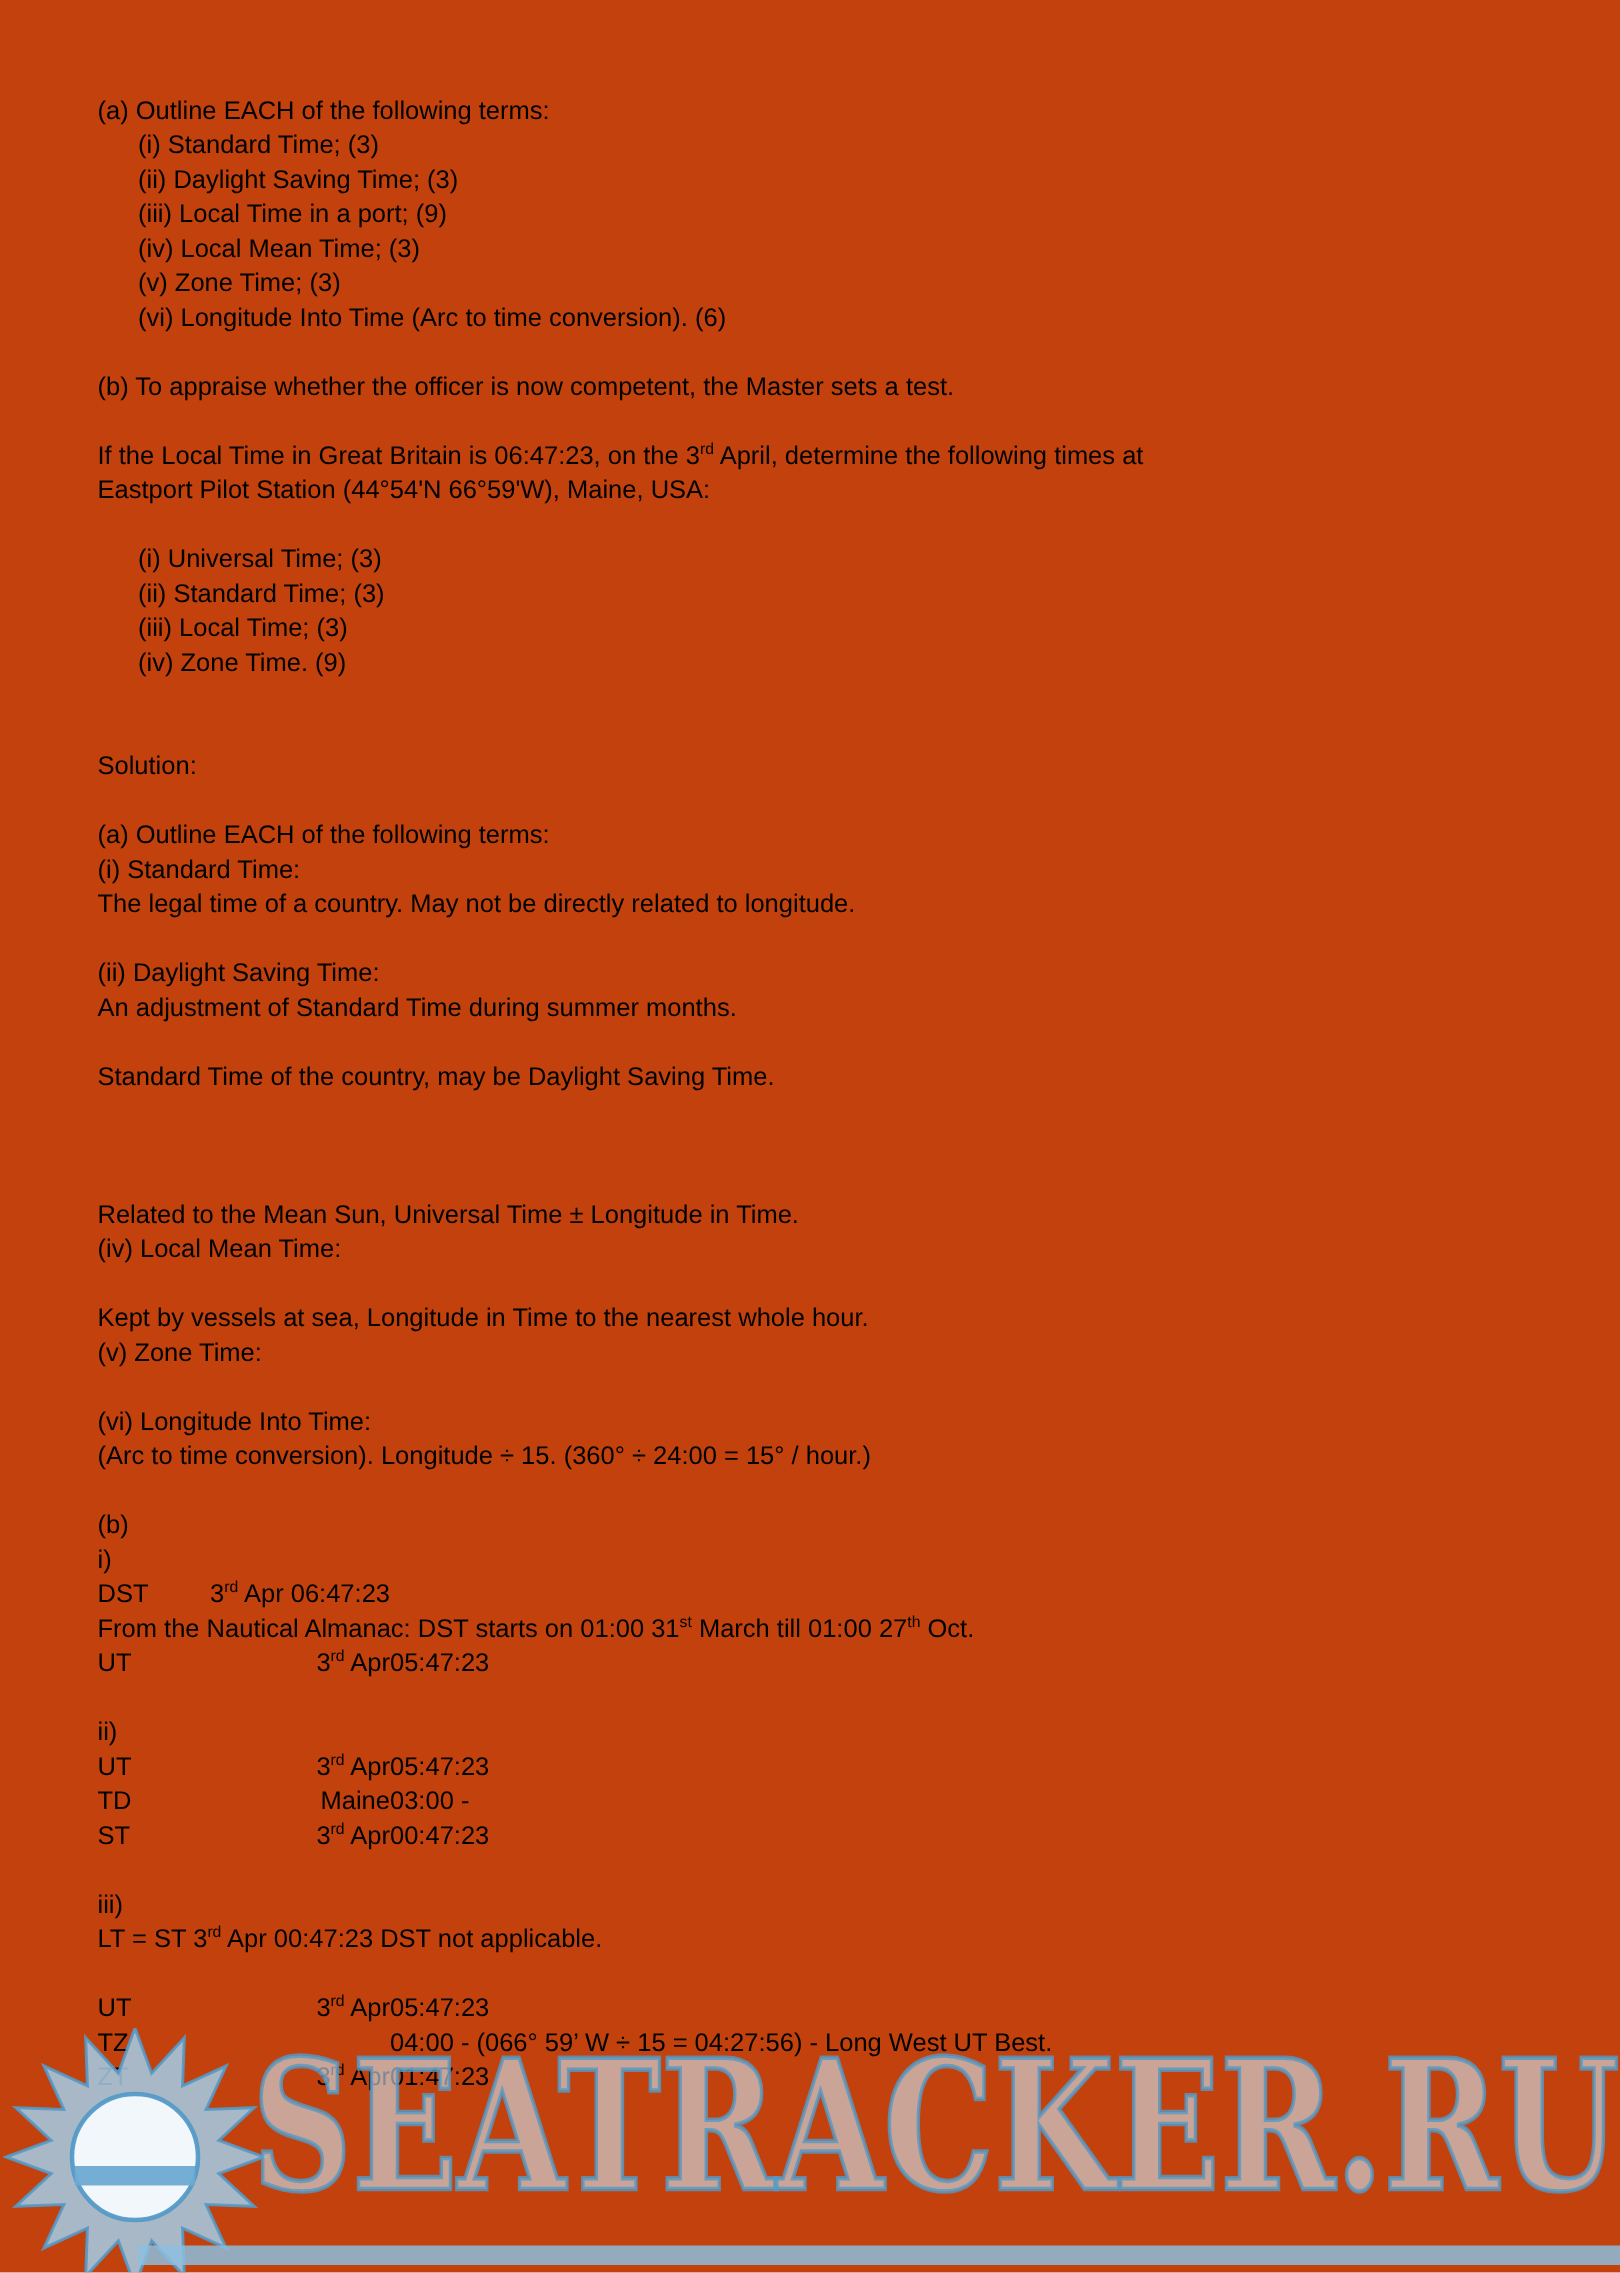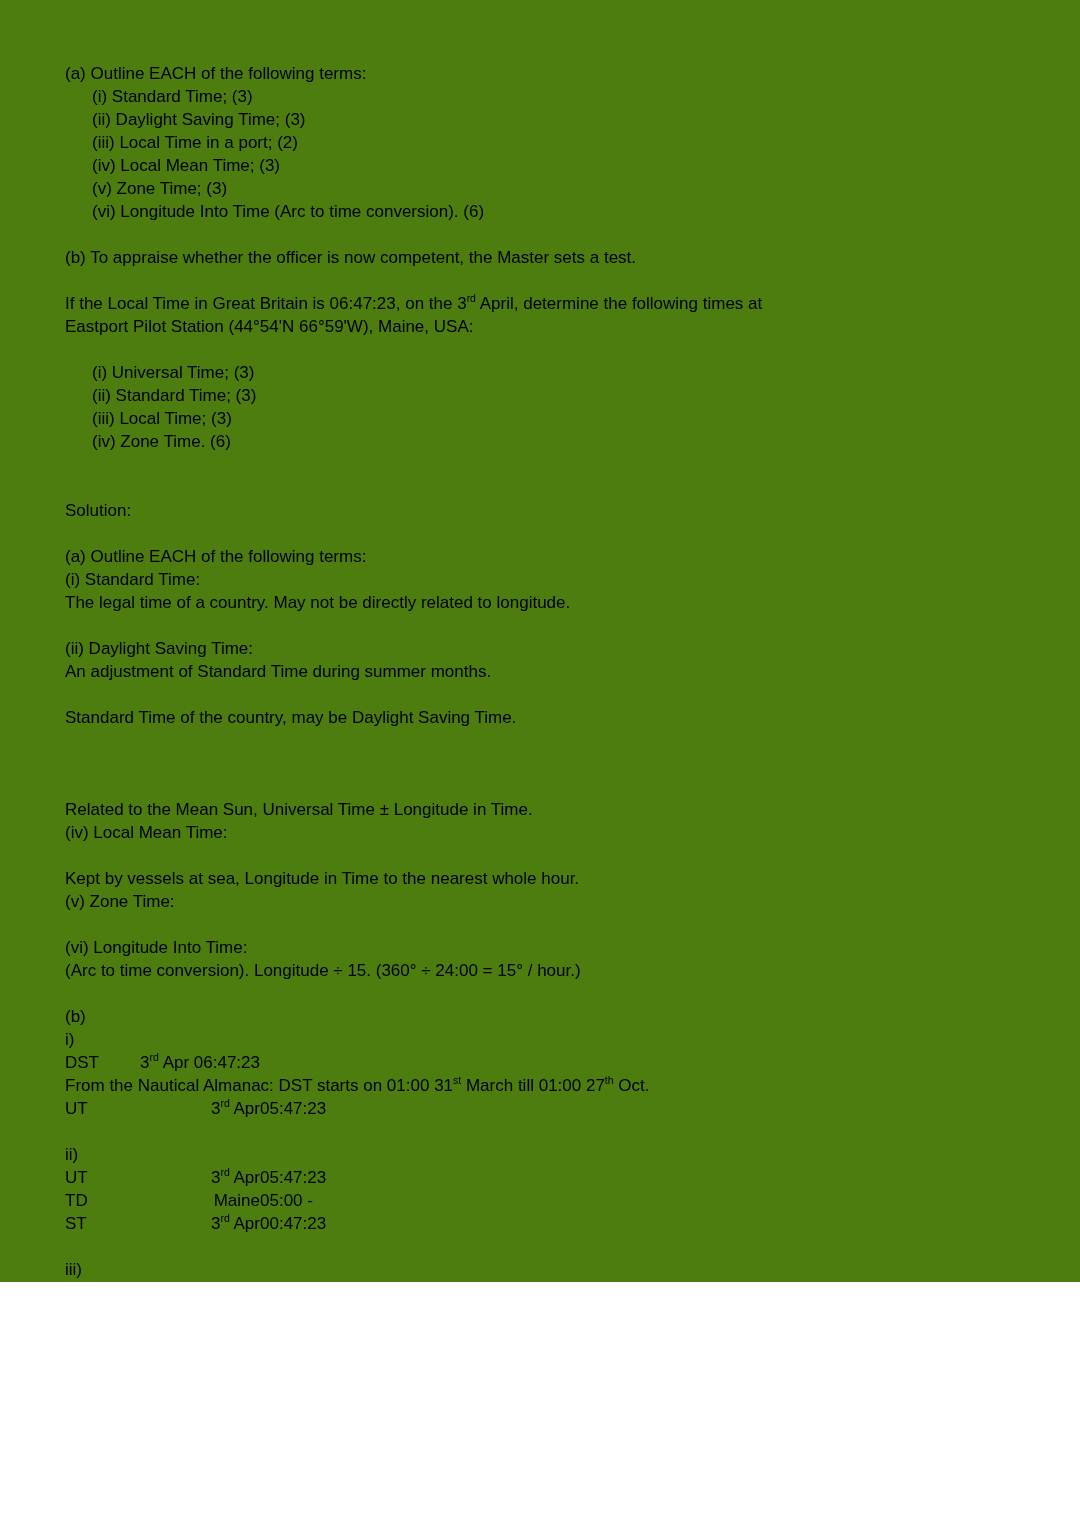--- a/index.html
+++ b/index.html
@@ -1,20 +1,20 @@
 <!DOCTYPE html>
 <html><head>
 <meta charset="utf-8">
 <style>
   html,body{margin:0;padding:0;background:#fff;}
   .page{
     position:relative;
     width:1080px;
-    height:1282px;
-    background:#4d7c0f;
+    height:1515px;
+    background:#c2410c;
     overflow:hidden;
     font-family:"Liberation Sans","DejaVu Sans",sans-serif;
     color:#000;
   }
   .content{
     position:absolute;
     left:65px;
     top:62px;
     right:18px;
     z-index:1;
@@ -67,35 +67,35 @@
 </style>
 </head>
 <body>
 
 <div class="page">
   <div class="content">
 
     <div class="line">(a) Outline EACH of the following terms:</div>
     <div class="line indent">(i) Standard Time; (3)</div>
     <div class="line indent">(ii) Daylight Saving Time; (3)</div>
-    <div class="line indent">(iii) Local Time in a port; (2)</div>
+    <div class="line indent">(iii) Local Time in a port; (9)</div>
     <div class="line indent">(iv) Local Mean Time; (3)</div>
     <div class="line indent">(v) Zone Time; (3)</div>
     <div class="line indent">(vi) Longitude Into Time (Arc to time conversion). (6)</div>
     <div class="gap"></div>
 
     <div class="line">(b) To appraise whether the officer is now competent, the Master sets a test.</div>
     <div class="gap"></div>
     <div class="line">If the Local Time in Great Britain is 06:47:23, on the 3<sup>rd</sup> April, determine the following times at</div>
     <div class="line">Eastport Pilot Station (44°54'N 66°59'W), Maine, USA:</div>
     <div class="gap"></div>
     <div class="line indent">(i) Universal Time; (3)</div>
     <div class="line indent">(ii) Standard Time; (3)</div>
     <div class="line indent">(iii) Local Time; (3)</div>
-    <div class="line indent">(iv) Zone Time. (6)</div>
+    <div class="line indent">(iv) Zone Time. (9)</div>
     <div class="gap2"></div>
 
     <div class="line">Solution:</div>
     <div class="gap"></div>
     <div class="line">(a) Outline EACH of the following terms:</div>
 
     <div class="line">(i) Standard Time:</div>
     <div class="line">The legal time of a country. May not be directly related to longitude.</div>
     <div class="gap"></div>
 
@@ -128,21 +128,21 @@
     <div class="line">
       <span class="rc1">UT</span><span class="rc2">3<sup>rd</sup> Apr</span><span class="rc3">05:47:23</span>
     </div>
     <div class="gap"></div>
 
     <div class="line">ii)</div>
     <div class="line">
       <span class="rc1">UT</span><span class="rc2">3<sup>rd</sup> Apr</span><span class="rc3">05:47:23</span>
     </div>
     <div class="line">
-      <span class="rc1">TD</span><span class="rc2">Maine</span><span class="rc3">05:00 -</span>
+      <span class="rc1">TD</span><span class="rc2">Maine</span><span class="rc3">03:00 -</span>
     </div>
     <div class="line">
       <span class="rc1">ST</span><span class="rc2">3<sup>rd</sup> Apr</span><span class="rc3">00:47:23</span>
     </div>
     <div class="gap"></div>
 
     <div class="line">iii)</div>
     <div class="line">LT = ST 3<sup>rd</sup> Apr 00:47:23 DST not applicable.</div>
     <div class="gap"></div>
 

